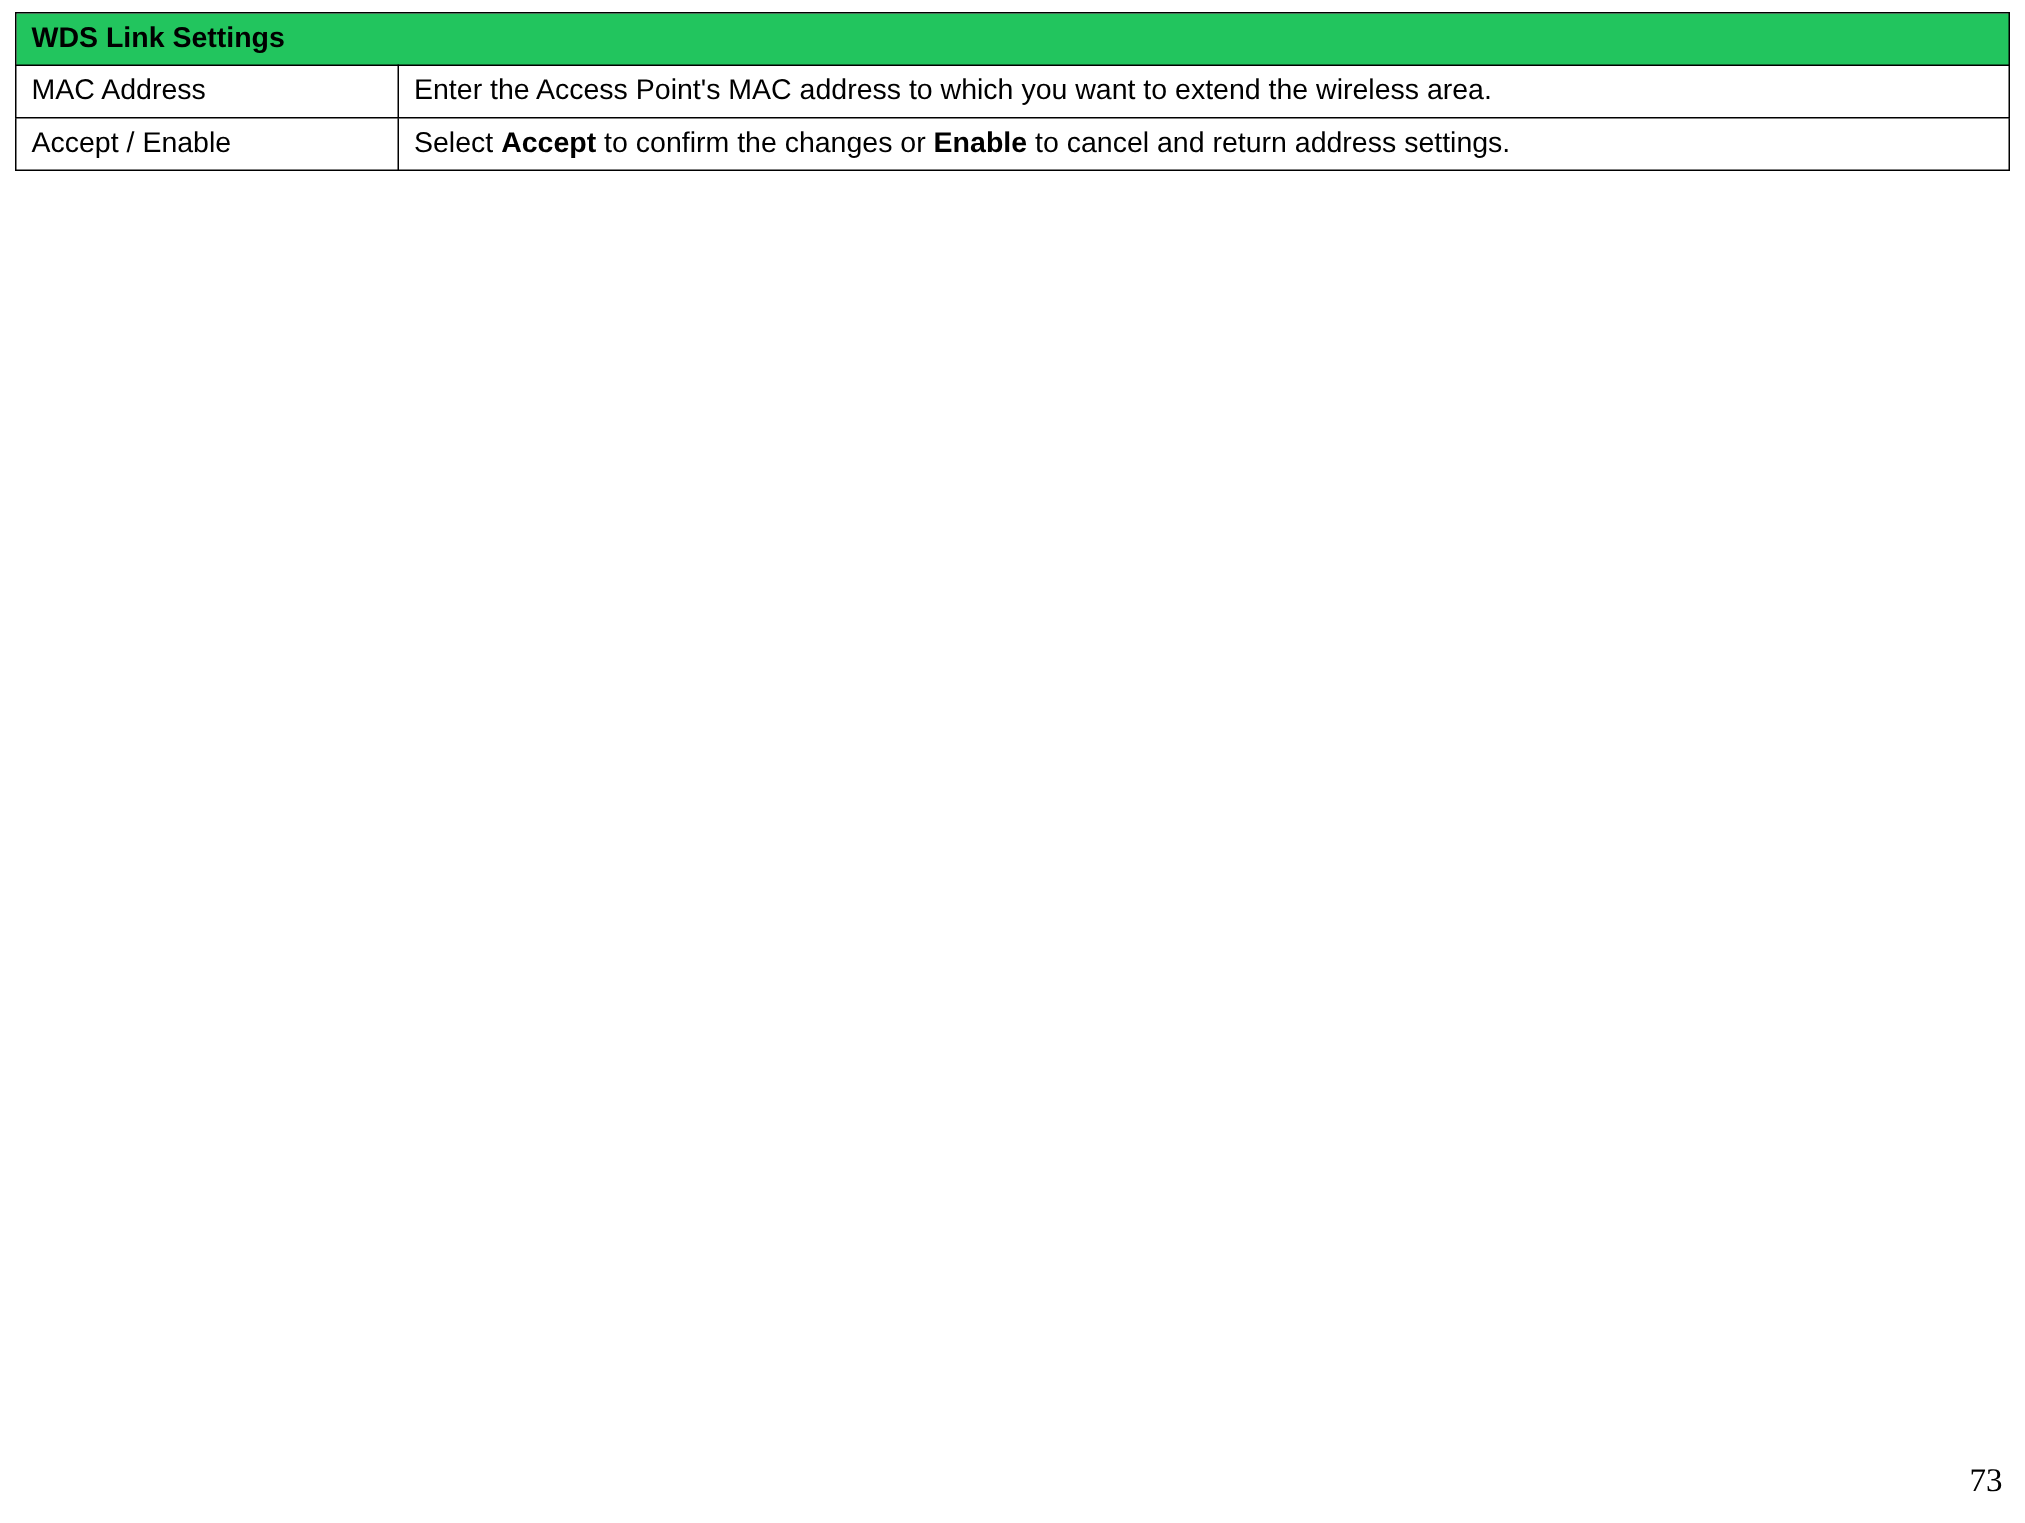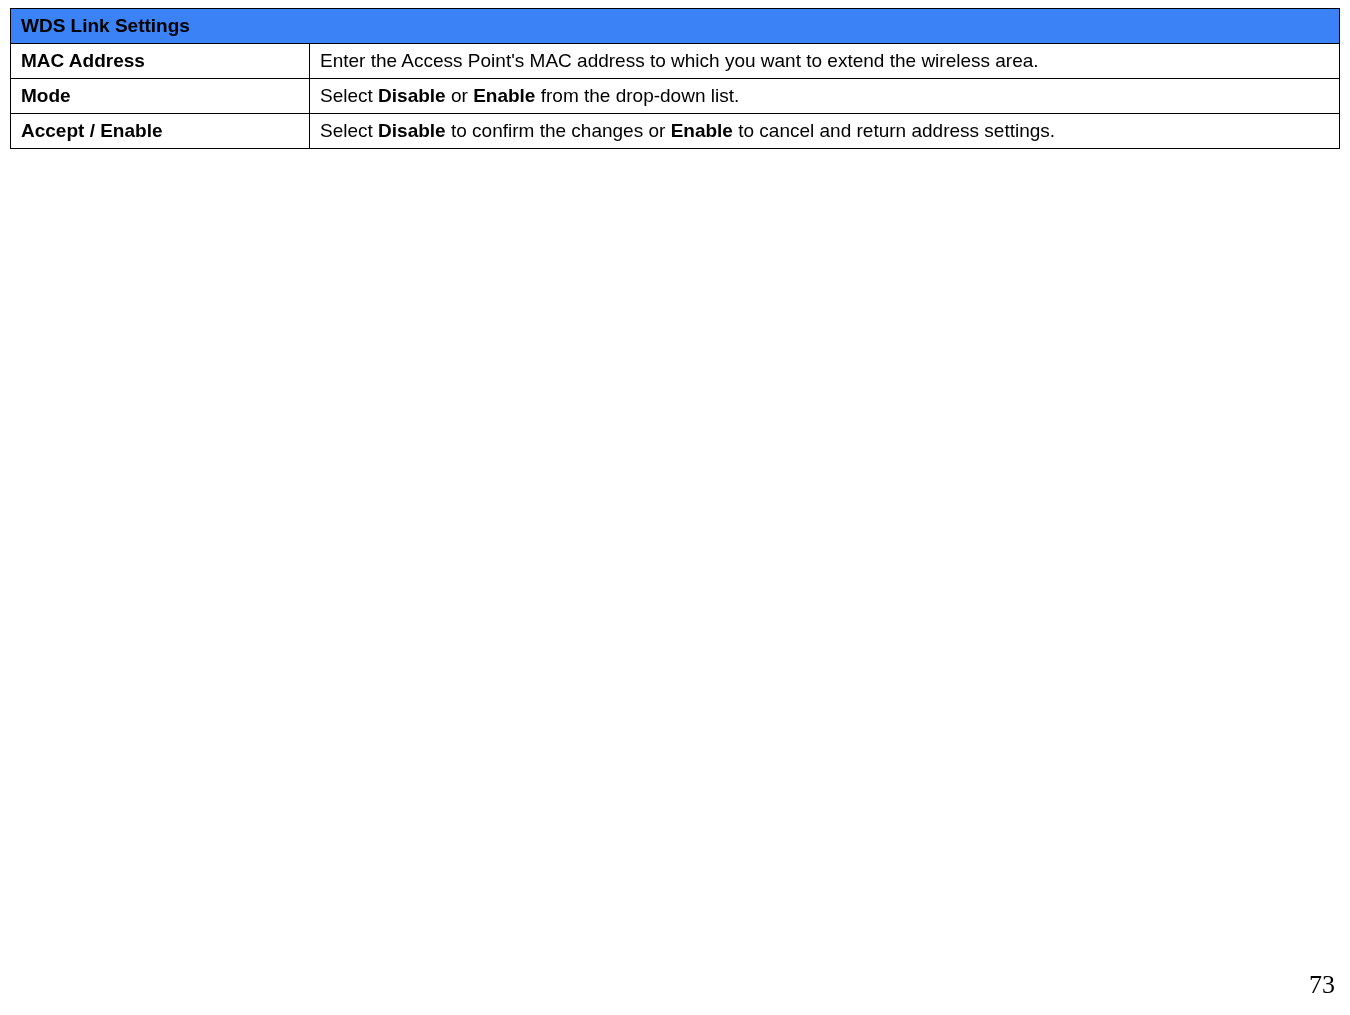--- a/index.html
+++ b/index.html
@@ -14,72 +14,68 @@
       height: 1015px;
       position: relative;
       padding: 8px 10px;
     }
     .settings-table {
       width: 100%;
       border-collapse: collapse;
       border: 1.5px solid #000;
     }
     .header-row th {
-      background: #3b82f6;
+      background: #22c55e;
       text-align: left;
       font-weight: bold;
       font-size: 19px;
       padding: 6px 10px;
       border: 1.5px solid #000;
       color: #000;
     }
     .data-row td {
       border: 1px solid #000;
       padding: 6px 10px;
       font-size: 19px;
       vertical-align: top;
       color: #000;
     }
     .data-row td.label-cell {
-      font-weight: bold;
-      width: 299px;
+      font-weight: normal;
+      width: 255px;
     }
     .data-row td.desc-cell {
       font-weight: normal;
     }
     .bold {
       font-weight: bold;
     }
     .page-number {
       position: absolute;
       bottom: 15px;
       right: 15px;
       font-family: "Times New Roman", Times, serif;
-      font-size: 26px;
+      font-size: 22px;
       color: #000;
     }
   </style>
 </head>
 <body>
 
 <table class="settings-table">
   <thead>
     <tr class="header-row">
       <th colspan="2">WDS Link Settings</th>
     </tr>
   </thead>
   <tbody>
     <tr class="data-row">
       <td class="label-cell">MAC Address</td>
       <td class="desc-cell"><span>Enter the Access Point's MAC address to which you want to extend the wireless area.</span></td>
     </tr>
     <tr class="data-row">
-      <td class="label-cell">Mode</td>
-      <td class="desc-cell"><span>Select </span><span class="bold">Disable</span><span> or </span><span class="bold">Enable</span><span> from the drop-down list.</span></td>
-    </tr>
-    <tr class="data-row">
       <td class="label-cell">Accept / Enable</td>
-      <td class="desc-cell"><span>Select </span><span class="bold">Disable</span><span> to confirm the changes or </span><span class="bold">Enable</span><span> to cancel and return address settings.</span></td>
+      <td class="desc-cell"><span>Select </span><span class="bold">Accept</span><span> to confirm the changes or </span><span class="bold">Enable</span><span> to cancel and return address settings.</span></td>
     </tr>
   </tbody>
 </table>
 
 <div class="page-number">73</div>
 
 </body></html>

